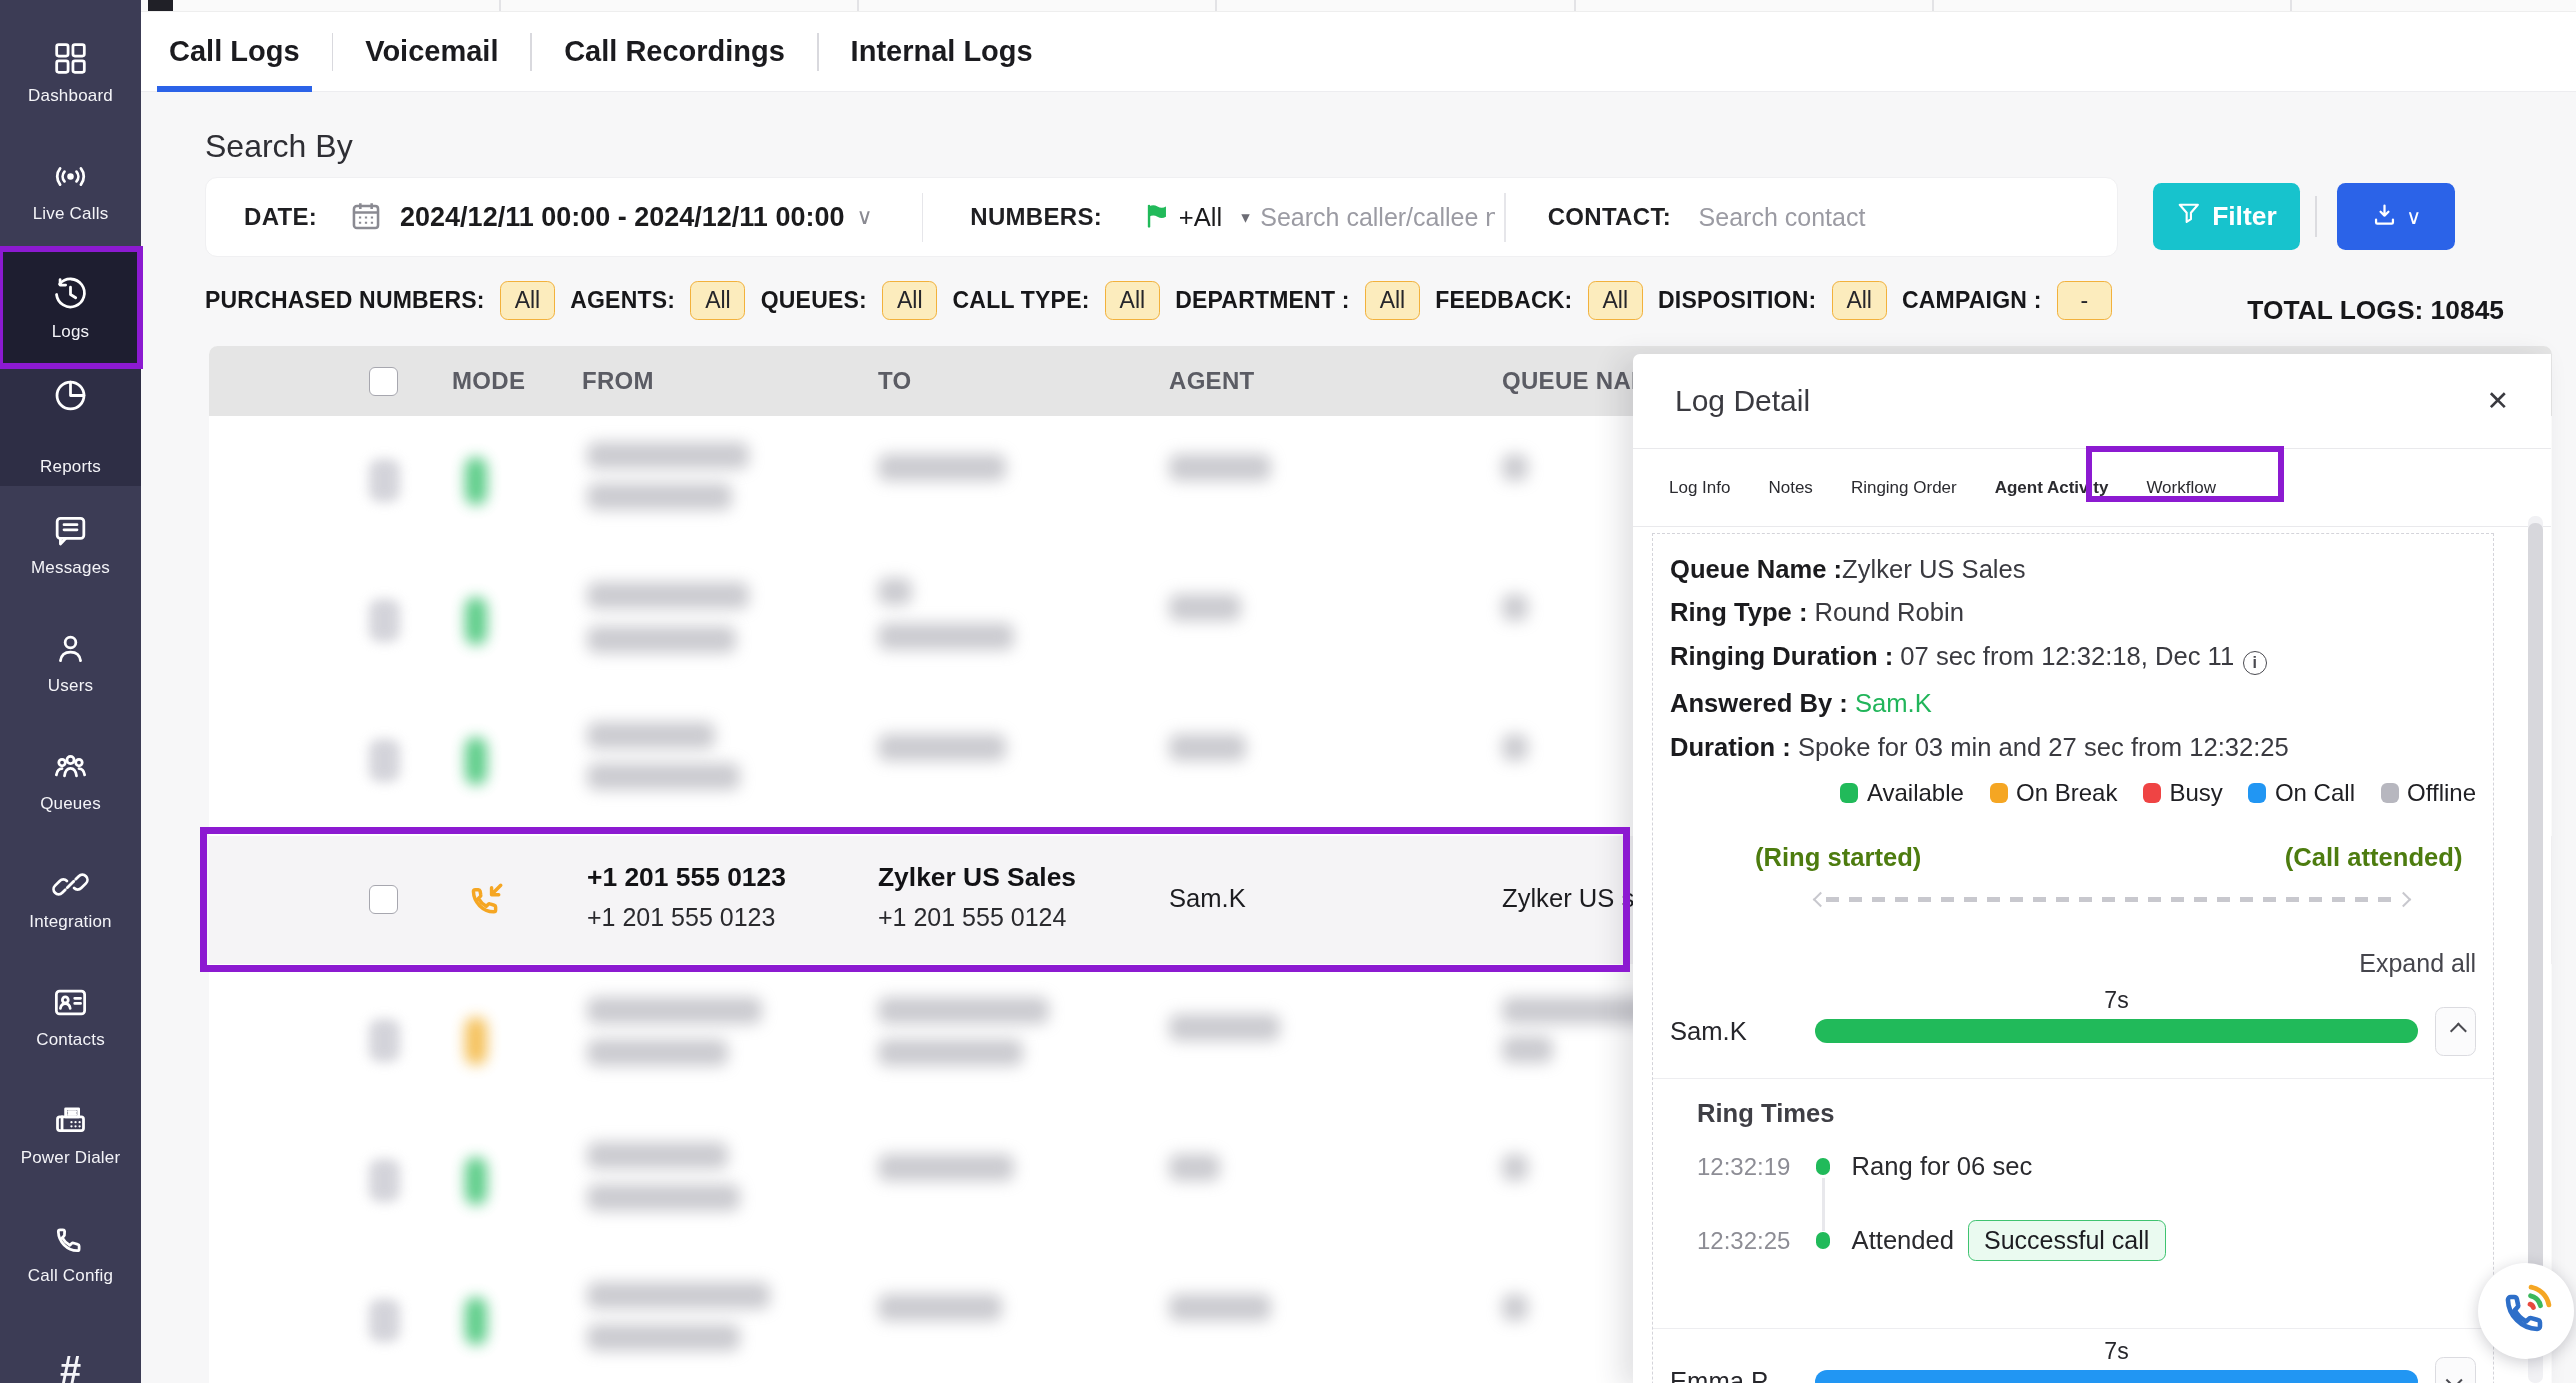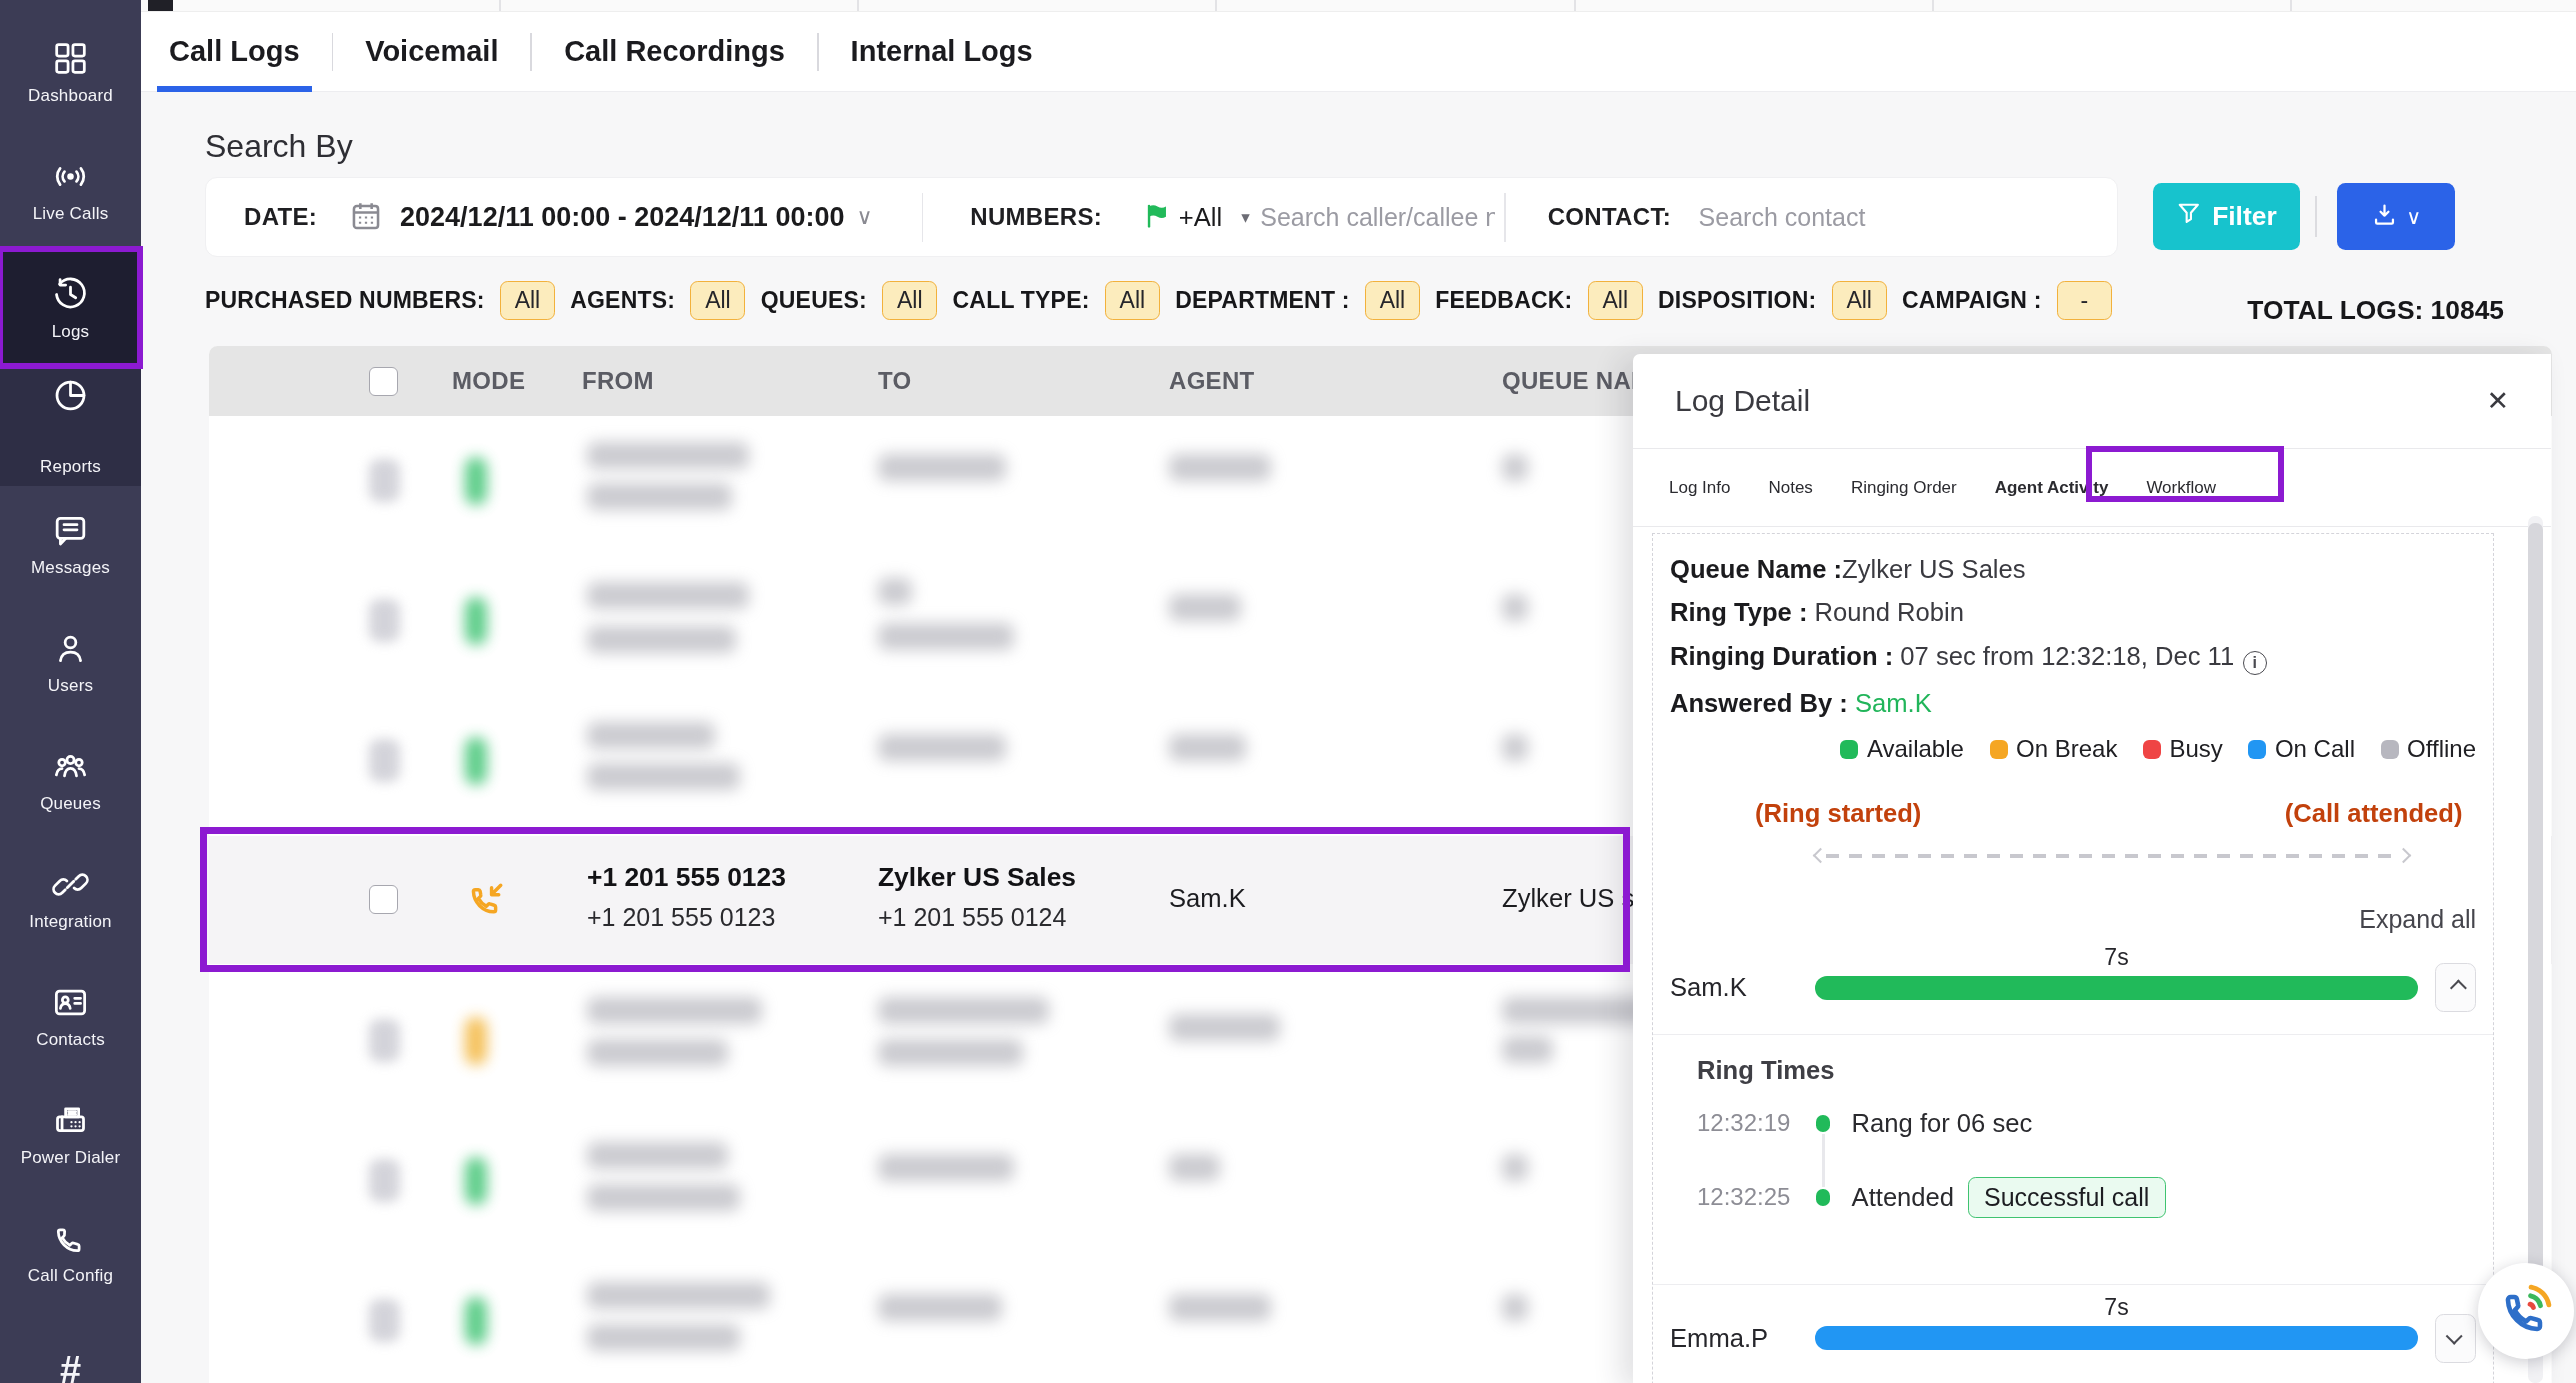--- a/index.html
+++ b/index.html
@@ -106,21 +106,21 @@
     border:1.7px dashed #d4d4da;padding:20.5px 17px 0 17px;background:#fff;}
   .fld{font-size:25.6px;margin-bottom:14.5px;color:#3a3a40;}
   .fld b{color:#1b1b1e;}
   .info-i{display:inline-flex;width:24px;height:24px;border:1.7px solid #4a4a50;border-radius:50%;
     font-size:16px;align-items:center;justify-content:center;color:#4a4a50;margin-left:8.5px;
     vertical-align:-3.4px;font-weight:700;}
   .legend{display:flex;justify-content:flex-end;gap:25.6px;margin-top:17px;align-items:center;}
   .lg-item{display:flex;align-items:center;gap:8.5px;font-size:24px;color:#202024;}
   .lg-dot{width:18px;height:19.6px;border-radius:6px;}
   .tl-labels{display:flex;justify-content:space-between;margin-top:36px;padding-left:85px;
-    padding-right:13.6px;font-size:25.6px;font-weight:700;color:#c2410c;}
+    padding-right:13.6px;font-size:25.6px;font-weight:700;color:#4d7c0f;}
   .tl-line{display:flex;align-items:center;margin:22px 67px 0 145px;}
   .tl-dash{flex:1;height:4.3px;background:repeating-linear-gradient(90deg,#c8c8ce 0 12.8px,transparent 12.8px 23px);}
   .tl-arrow{width:11px;height:11px;border-left:2.6px solid #c8c8ce;border-bottom:2.6px solid #c8c8ce;flex:0 0 11px;}
   .tl-arrow.left{transform:rotate(45deg);}
   .tl-arrow.right{transform:rotate(225deg);}
   .expand-all{margin-top:44px;text-align:right;font-size:25px;color:#45454c;cursor:pointer;}
 
   .agent-row{display:flex;align-items:center;margin-top:29px;}
   .agent-name{width:145px;font-size:25.6px;color:#26262b;}
   .bar-wrap{flex:1;position:relative;margin-right:17px;}
@@ -437,20 +437,21 @@
       <span class="ptab active" id="active-ptab">Agent Activity</span>
       <span class="ptab">Workflow</span>
     </div>
 
   <div class="dashed-box">
     <div id="fields">
         <div class="fld"><b>Queue Name :</b><span>Zylker US Sales</span></div>
         <div class="fld"><b>Ring Type : </b><span>Round Robin</span></div>
         <div class="fld"><b>Ringing Duration : </b><span>07 sec from 12:32:18, Dec 11</span><span class="info-i">i</span></div>
         <div class="fld"><b>Answered By : </b><span style="color: rgb(33, 181, 90);">Sam.K</span></div>
+        <div class="fld"><b>Duration : </b><span>Spoke for 03 min and 27 sec from 12:32:25</span></div>
       </div>
     <div class="legend" id="legend">
         <span class="lg-item">
           <span class="lg-dot" style="background:#21ba5a"></span>
           <span>Available</span>
         </span>
         <span class="lg-item">
           <span class="lg-dot" style="background:#f5a623"></span>
           <span>On Break</span>
         </span>

